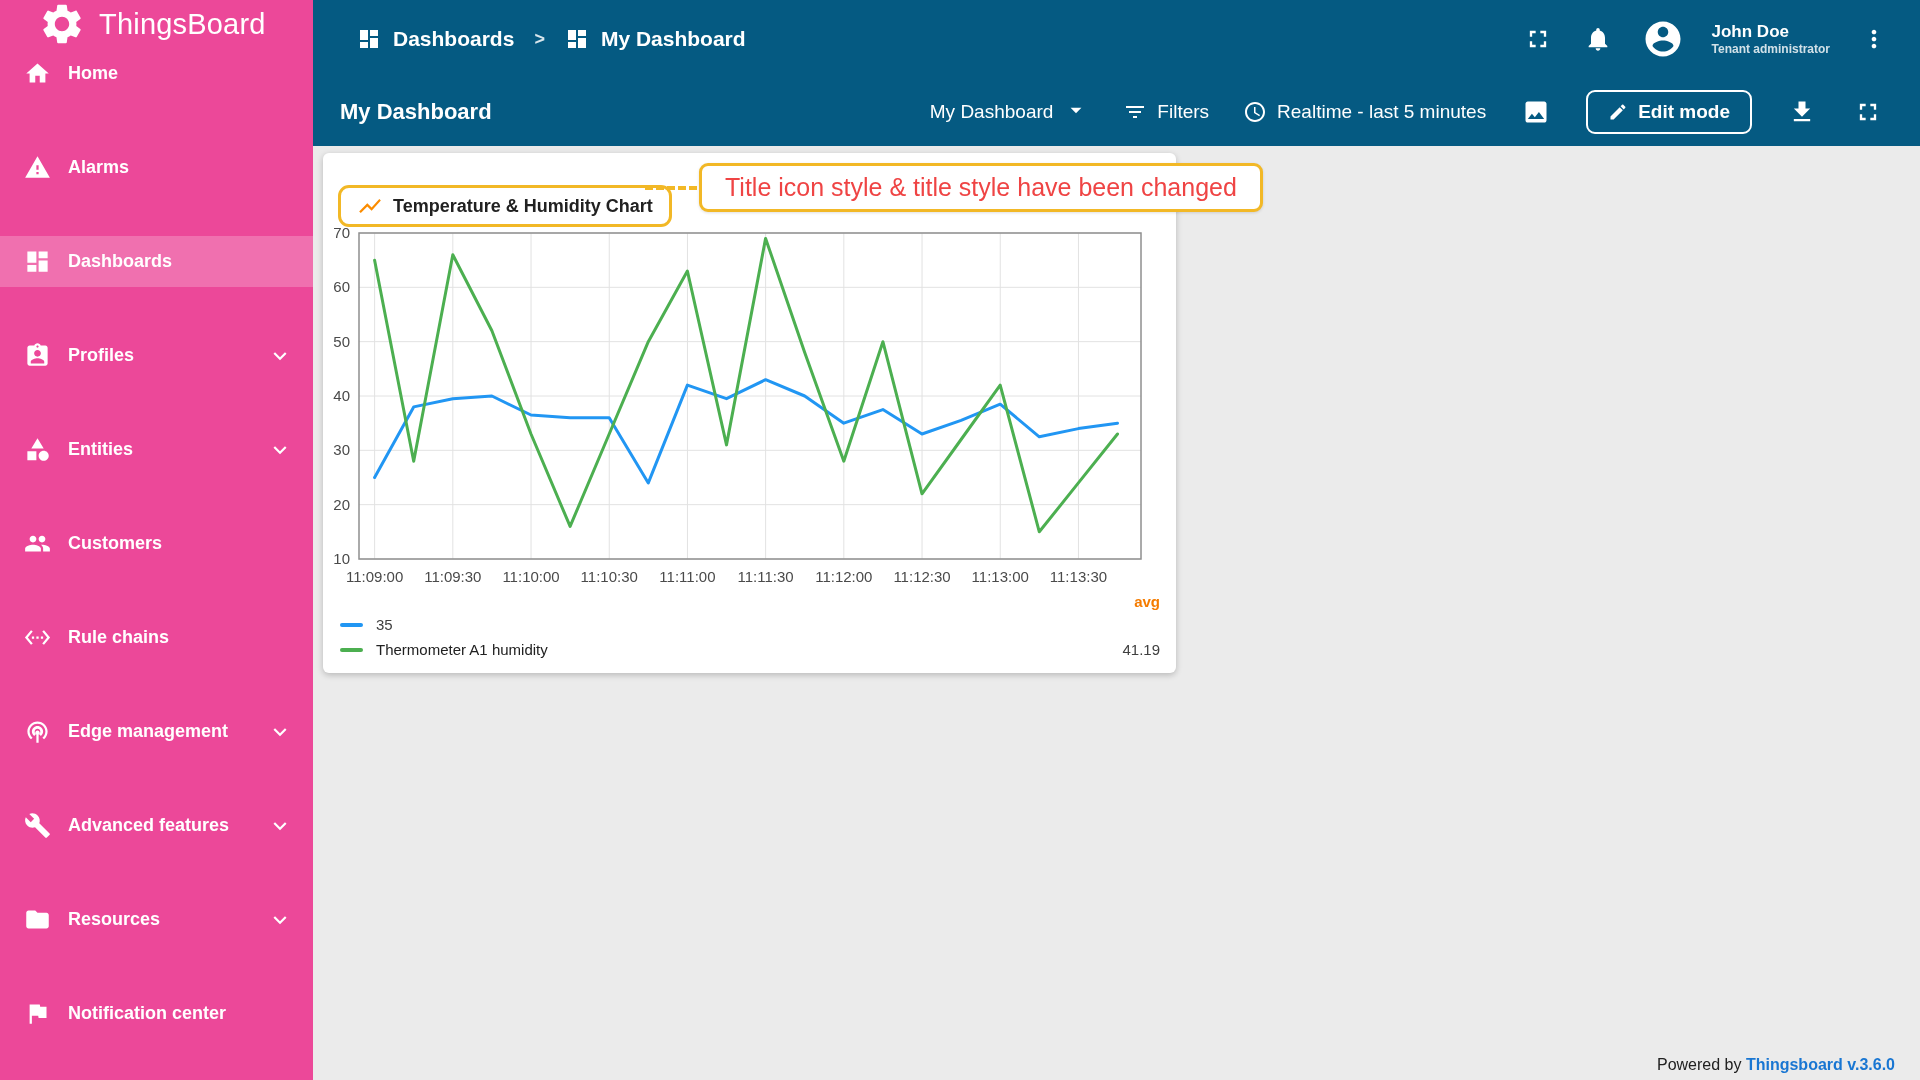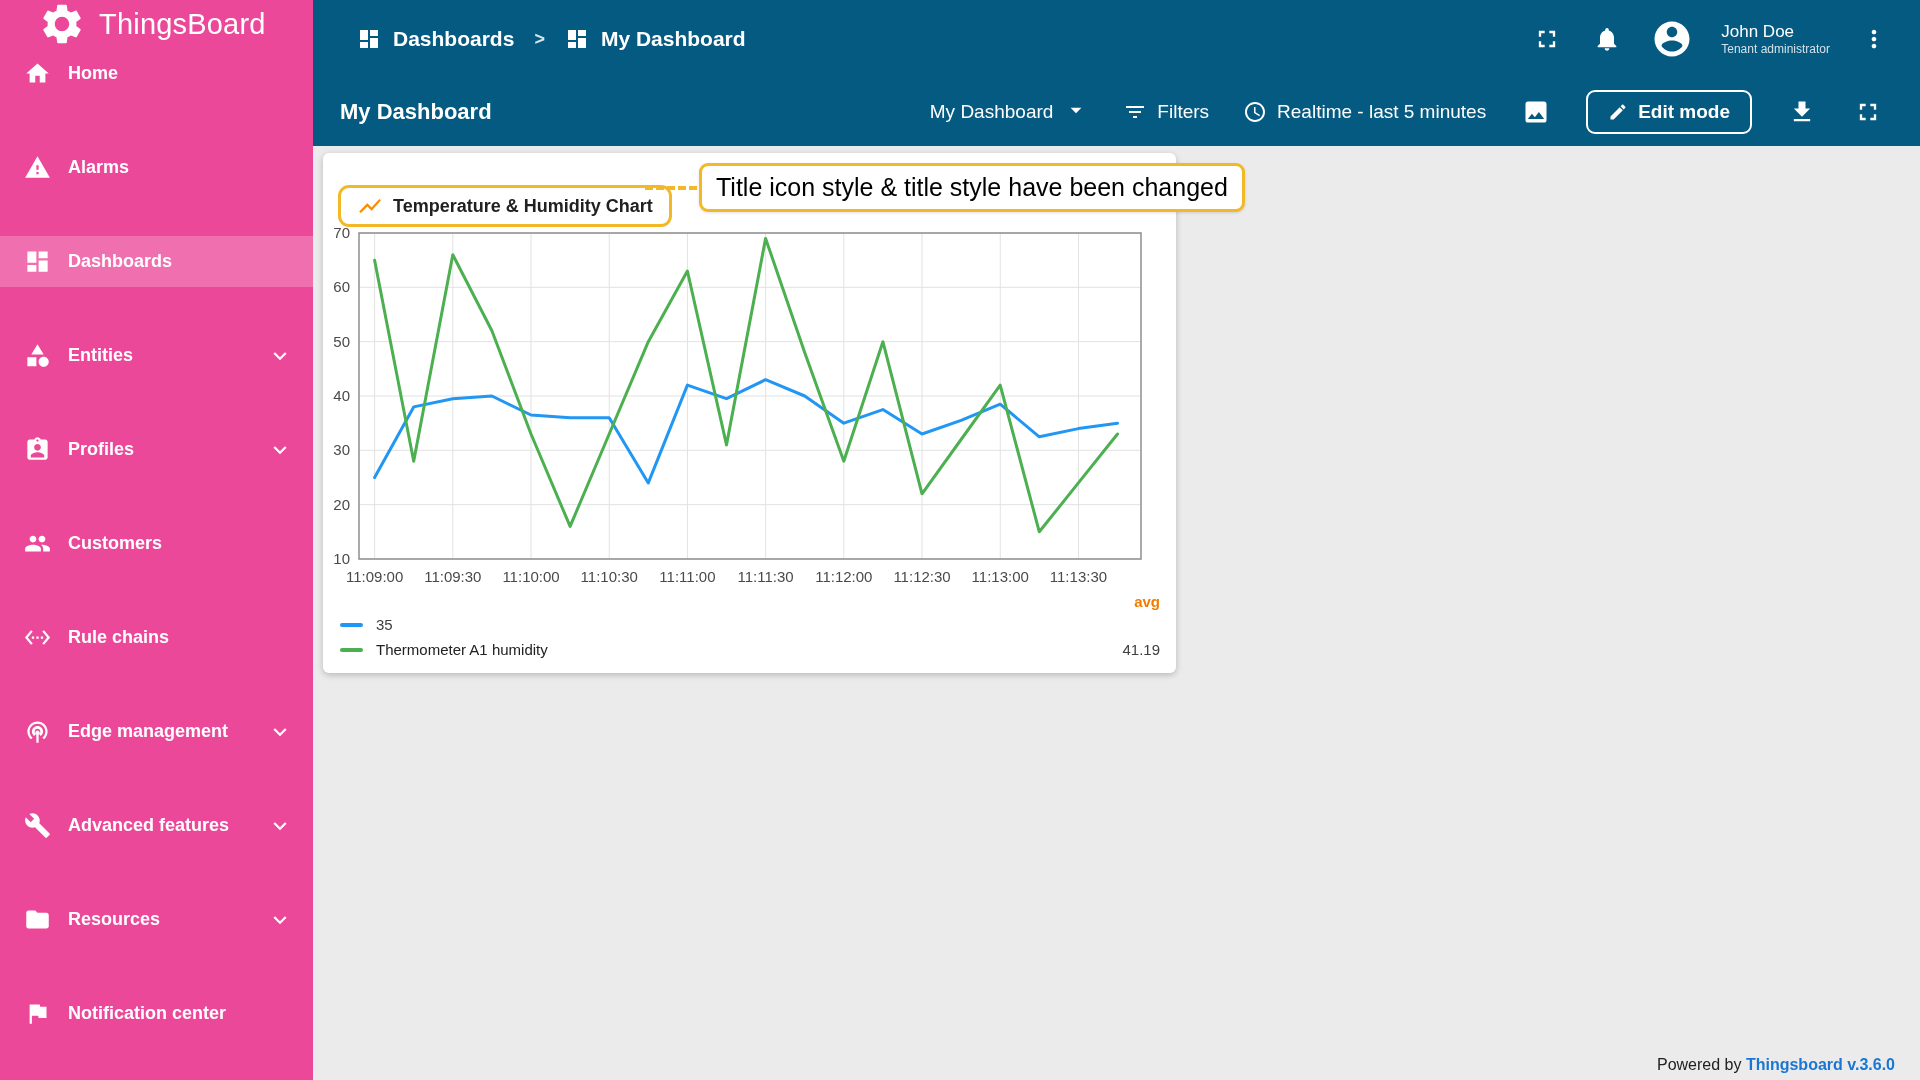--- a/index.html
+++ b/index.html
@@ -23,21 +23,21 @@
 
   
   .main { flex:1; display:flex; flex-direction:column; position:relative; }
 
   
   .topbar { height:78px; background:#055a82; color:#fff; display:flex; align-items:center; padding:0 30px 0 44px; }
   .breadcrumb { display:flex; align-items:center; gap:14px; font-size:21px; font-weight:bold; }
   .crumb { display:flex; align-items:center; gap:12px; cursor:pointer; }
   .crumb svg { width:24px; height:24px; fill:#fff; }
   .crumb-sep { font-size:18px; font-weight:bold; color:rgba(255,255,255,0.85); padding:0 6px; }
-  .topbar-right { margin-left:auto; display:flex; align-items:center; gap:28px; }
+  .topbar-right { margin-left:auto; display:flex; align-items:center; gap:28px;font-weight:bold; }
   .icon-btn { width:32px; height:32px; display:flex; align-items:center; justify-content:center; cursor:pointer; background:none; border:none; }
   .icon-btn svg { width:28px; height:28px; fill:#fff; }
   .avatar { width:42px; height:42px; display:flex; cursor:pointer; }
   .avatar svg { width:42px; height:42px; fill:#fff; }
   .user-block { display:flex; flex-direction:column; line-height:1.25; cursor:pointer; }
   .user-name { font-size:17px; color:#fff; }
   .user-role { font-size:12px; color:rgba(255,255,255,0.82); }
 
   
   .toolbar { height:68px; background:#055a82; color:#fff; display:flex; align-items:center; padding:0 36px 0 27px; }
@@ -49,21 +49,21 @@
   .edit-btn { display:flex; align-items:center; gap:10px; border:2px solid #fff; border-radius:9px; height:44px; padding:0 20px; font-size:19px; font-weight:bold; color:#fff; background:transparent; cursor:pointer; }
   .edit-btn svg { width:20px; height:20px; fill:#fff; }
 
   
   .content { flex:1; position:relative; background:#ebebeb; }
   .widget { position:absolute; left:10px; top:7px; width:853px; height:520px; background:#fff; border-radius:6px; box-shadow:0 2px 6px rgba(0,0,0,0.22); }
   .widget-title-box { position:absolute; left:15px; top:32px; height:42px; display:flex; align-items:center; gap:10px; padding:0 16px; border:3px solid #f2b826; border-radius:11px; background:#fff; cursor:grab; }
   .widget-title-box svg { width:26px; height:26px; fill:#fb8c00; }
   .widget-title { font-size:18px; font-weight:bold; color:#212121; white-space:nowrap; }
   .connector { position:absolute; left:332px; top:40px; width:52px; border-top:4px dashed #f2b826; }
-  .annotation { position:absolute; left:386px; top:17px; background:#fff; border:3px solid #f2b826; border-radius:9px; padding:7px 14px; font-size:25px; color:#000000; white-space:nowrap; box-shadow:0 1px 3px rgba(0,0,0,0.12); }
+  .annotation { position:absolute; left:386px; top:17px; background:#fff; border:3px solid #f2b826; border-radius:9px; padding:7px 23px; font-size:25px; color:#ef4444; white-space:nowrap; box-shadow:0 1px 3px rgba(0,0,0,0.12); }
   #chart-svg { position:absolute; left:0; top:70px; }
   #chart-svg text { font-family:"Liberation Sans", sans-serif; font-size:15px; fill:#4a4a4a; }
   .legend { position:absolute; left:17px; right:16px; top:437px; }
   .legend-header { display:flex; justify-content:flex-end; height:22px; align-items:center; }
   .avg-label { color:#f57c00; font-size:15px; font-weight:bold; }
   .legend-row { display:flex; align-items:center; height:25px; cursor:pointer; }
   .dash { width:23px; height:4px; border-radius:2px; margin-right:13px; }
   .legend-name { font-size:15px; color:#212121; flex:1; }
   .legend-avg { font-size:15px; color:#404040; }
   .footer { position:absolute; right:25px; bottom:6px; font-size:16px; color:#212121;margin-top:32px; }
@@ -102,37 +102,37 @@
           <span class="nav-icon">
             <svg viewBox="0 0 24 24">
               <path d="M3 13h8V3H3v10zm0 8h8v-6H3v6zm10 0h8V11h-8v10zm0-18v6h8V3h-8z"></path>
             </svg>
           </span>
           <span class="nav-label">Dashboards</span>
         </div>
         <div class="nav-item">
           <span class="nav-icon">
             <svg viewBox="0 0 24 24">
+              <path d="M19 3h-4.18C14.4 1.84 13.3 1 12 1c-1.3 0-2.4.84-2.82 2H5c-1.1 0-2 .9-2 2v14c0 1.1.9 2 2 2h14c1.1 0 2-.9 2-2V5c0-1.1-.9-2-2-2zm-7 0c.55 0 1 .45 1 1s-.45 1-1 1-1-.45-1-1 .45-1 1-1zm0 4c1.66 0 3 1.34 3 3s-1.34 3-3 3-3-1.34-3-3 1.34-3 3-3zm6 12H6v-1.4c0-2 4-3.1 6-3.1s6 1.1 6 3.1V19z"></path>
+            </svg>
+          </span>
+          <span class="nav-label">Profiles</span>
+          <span class="nav-chevron">
+            <svg viewBox="0 0 24 24">
+              <path d="M16.59 8.59L12 13.17 7.41 8.59 6 10l6 6 6-6z"></path>
+            </svg>
+          </span>
+        </div>
+        <div class="nav-item">
+          <span class="nav-icon">
+            <svg viewBox="0 0 24 24">
               <path d="M12 2l-5.5 9h11L12 2zm5.5 11c-2.49 0-4.5 2.01-4.5 4.5s2.01 4.5 4.5 4.5 4.5-2.01 4.5-4.5-2.01-4.5-4.5-4.5zM3 21.5h8v-8H3v8z"></path>
             </svg>
           </span>
           <span class="nav-label">Entities</span>
-          <span class="nav-chevron">
-            <svg viewBox="0 0 24 24">
-              <path d="M16.59 8.59L12 13.17 7.41 8.59 6 10l6 6 6-6z"></path>
-            </svg>
-          </span>
-        </div>
-        <div class="nav-item">
-          <span class="nav-icon">
-            <svg viewBox="0 0 24 24">
-              <path d="M19 3h-4.18C14.4 1.84 13.3 1 12 1c-1.3 0-2.4.84-2.82 2H5c-1.1 0-2 .9-2 2v14c0 1.1.9 2 2 2h14c1.1 0 2-.9 2-2V5c0-1.1-.9-2-2-2zm-7 0c.55 0 1 .45 1 1s-.45 1-1 1-1-.45-1-1 .45-1 1-1zm0 4c1.66 0 3 1.34 3 3s-1.34 3-3 3-3-1.34-3-3 1.34-3 3-3zm6 12H6v-1.4c0-2 4-3.1 6-3.1s6 1.1 6 3.1V19z"></path>
-            </svg>
-          </span>
-          <span class="nav-label">Profiles</span>
           <span class="nav-chevron">
             <svg viewBox="0 0 24 24">
               <path d="M16.59 8.59L12 13.17 7.41 8.59 6 10l6 6 6-6z"></path>
             </svg>
           </span>
         </div>
         <div class="nav-item">
           <span class="nav-icon">
             <svg viewBox="0 0 24 24">
               <path d="M16 11c1.66 0 2.99-1.34 2.99-3S17.66 5 16 5c-1.66 0-3 1.34-3 3s1.34 3 3 3zm-8 0c1.66 0 2.99-1.34 2.99-3S9.66 5 8 5C6.34 5 5 6.34 5 8s1.34 3 3 3zm0 2c-2.33 0-7 1.17-7 3.5V19h14v-2.5c0-2.33-4.67-3.5-7-3.5zm8 0c-.29 0-.62.02-.97.05 1.16.84 1.97 1.97 1.97 3.45V19h6v-2.5c0-2.33-4.67-3.5-7-3.5z"></path>

